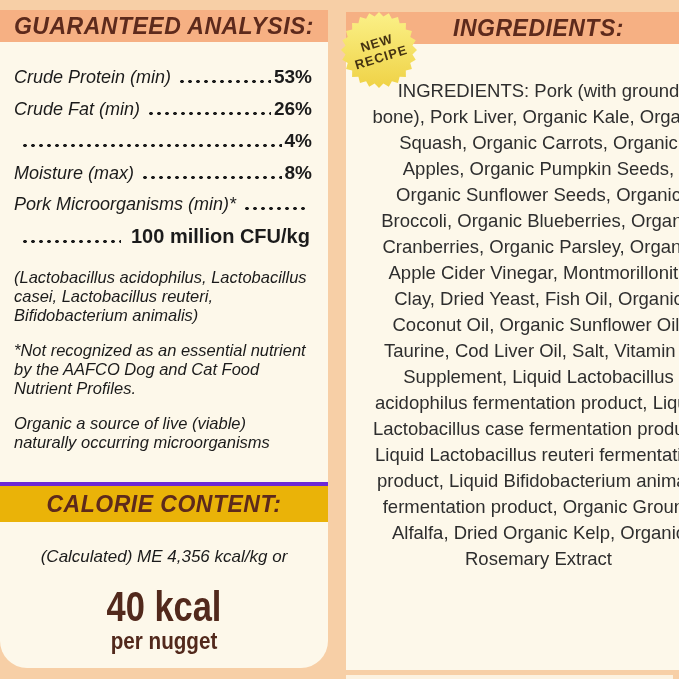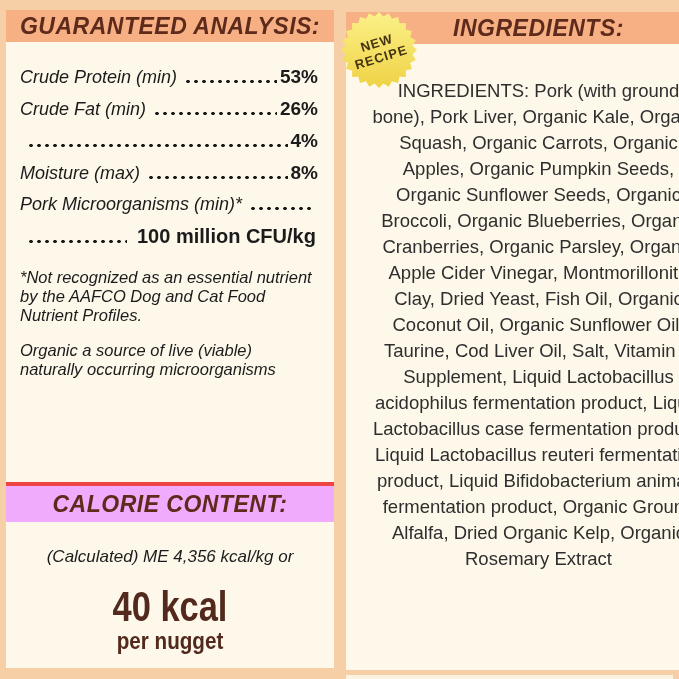--- a/index.html
+++ b/index.html
@@ -10,21 +10,21 @@
     position: relative;
     overflow: hidden;
     color: #1b1b1b;
   }
   .panel {
     position: absolute;
     background: #fdf8ea;
     top: 10px;
     height: 658px;
   }
-  .panel.left  { left: 6px;   width: 328px; }
+  .panel.left  { left: 0;   width: 328px; border-radius: 27px; }
   .panel.right { left: 346px; top: 12px; width: 385px; }
 
   .band {
     background: #f6b083;
     height: 32px;
     display: flex;
     align-items: center;
     justify-content: center;
   }
   .band-title {
@@ -60,22 +60,22 @@
     font-style: italic;
     font-size: 16.5px;
     line-height: 19px;
     margin: 0 0 16px 0;
   }
 
   .calorie-band {
     position: absolute;
     top: 472px; left: 0; right: 0;
     height: 36px;
-    border-top: 4px solid #ef4444;
-    background: #f0abfc;
+    border-top: 4px solid #6d28d9;
+    background: #eab308;
     display: flex; align-items: center; justify-content: center;
   }
   .calorie-content {
     position: absolute;
     top: 537px; left: 0; right: 0;
     text-align: center;
   }
   .calc-line { font-style: italic; font-size: 17px; margin-bottom: 20px; }
   .kcal-value {
     font-weight: bold;
@@ -163,20 +163,21 @@
         <span class="ga-value"></span>
       </div>
     </div>
 
     <div class="cfu-row">
       <span class="dots"></span>
       <span class="cfu-value">100 million CFU/kg</span>
     </div>
 
     <div class="notes">
+      <p>(Lactobacillus acidophilus, Lactobacillus casei, Lactobacillus reuteri, Bifidobacterium animalis)</p>
       <p>*Not recognized as an essential nutrient by the AAFCO Dog and Cat Food Nutrient Profiles.</p>
       <p>Organic a source of live (viable) naturally occurring microorganisms</p>
     </div>
 
     <div class="calorie-band">
       <span class="band-title">CALORIE CONTENT:</span>
     </div>
 
     <div class="calorie-content">
       <div class="calc-line">(Calculated) ME 4,356 kcal/kg or</div>

